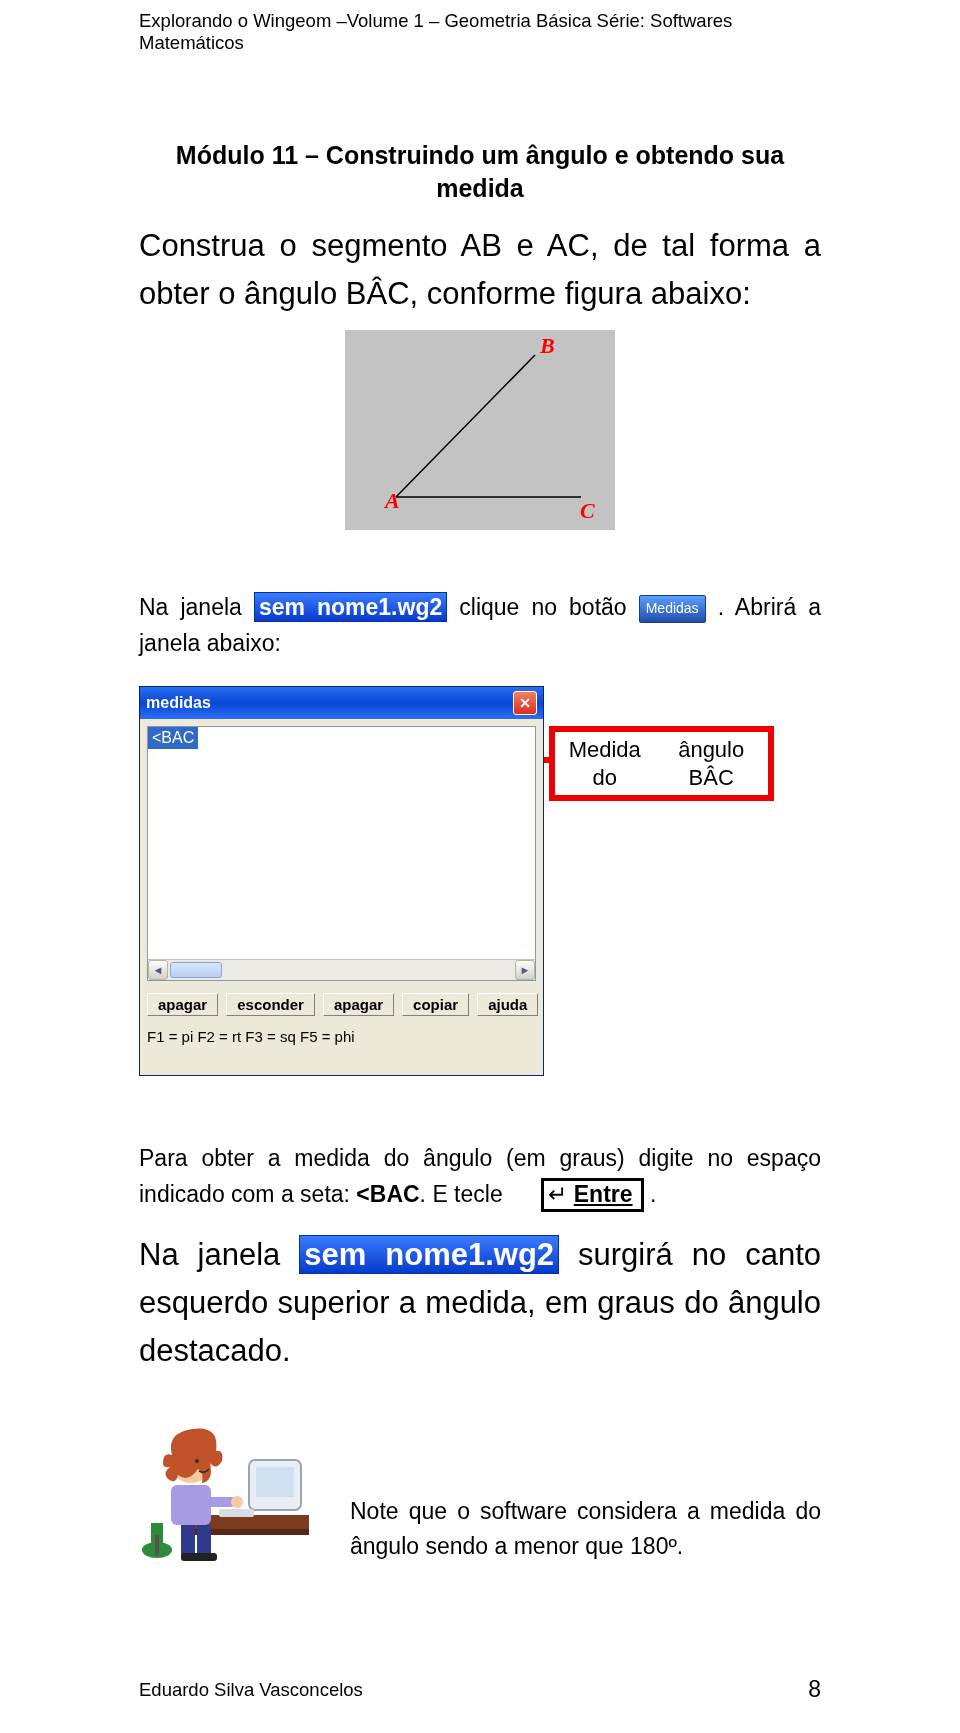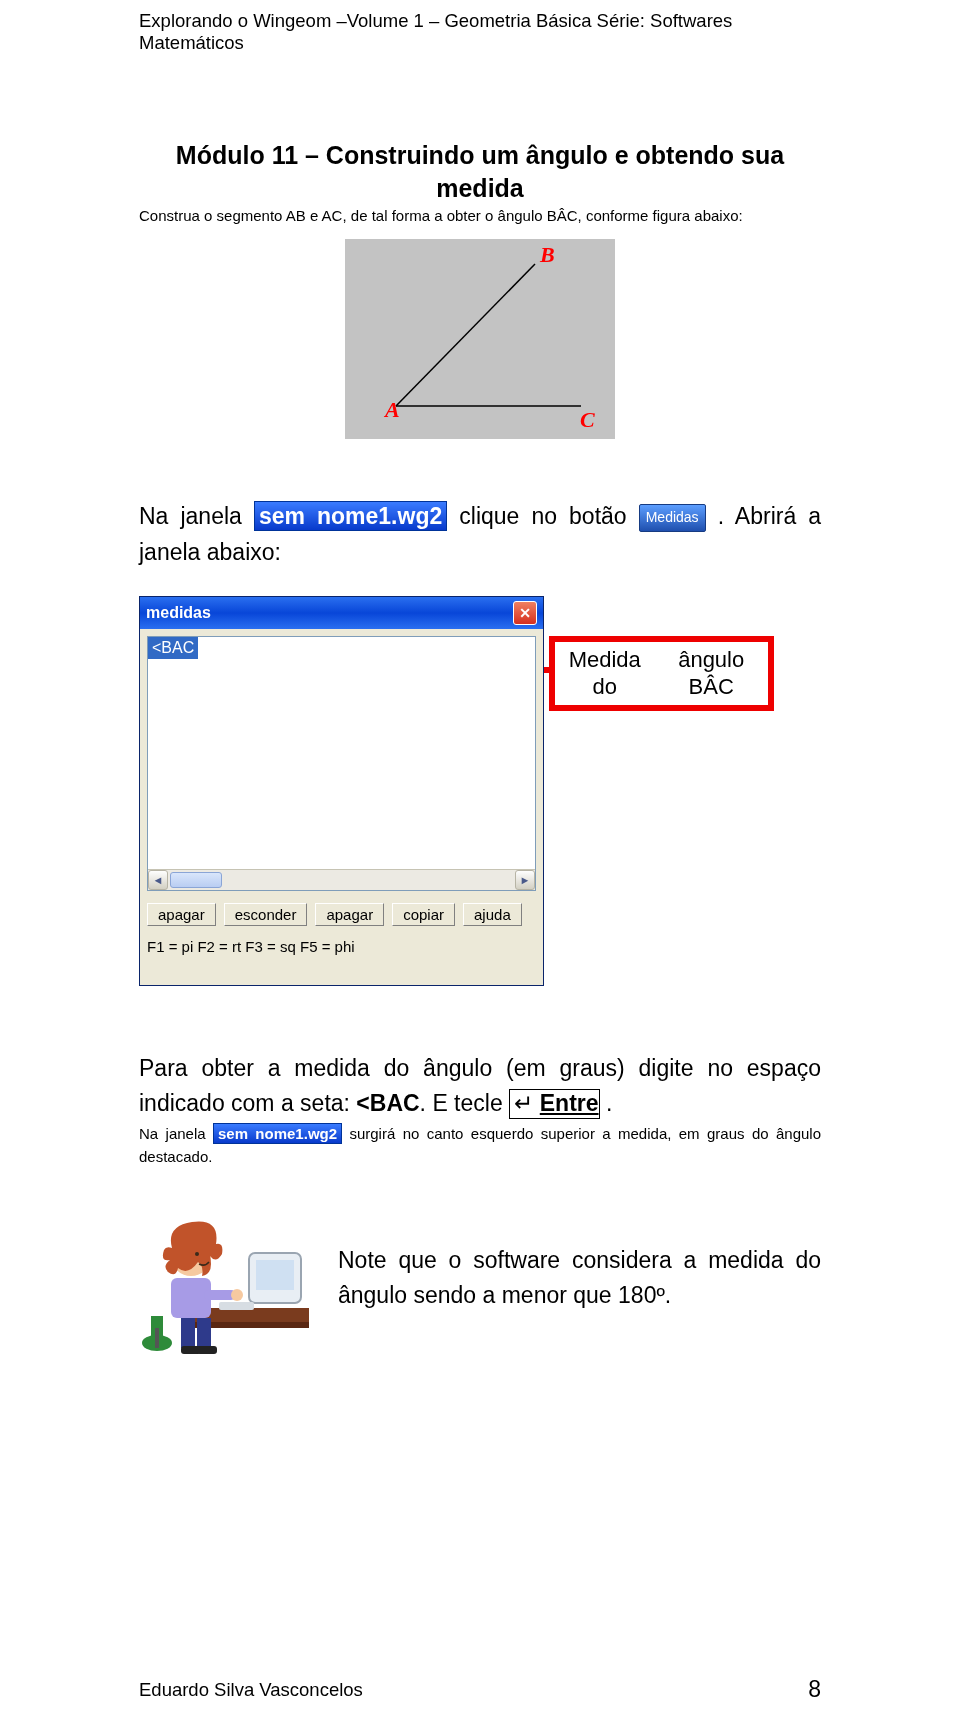--- a/index.html
+++ b/index.html
@@ -23,23 +23,24 @@
     margin-top: 0px;
   }
   .section-title {
     font-size: 25px;
     font-weight: bold;
     margin-top: 85px;
     line-height: 1.3;
     text-align: center;
   }
   .body-text {
-    font-size: 15px;
+    font-size: 31px;
     line-height: 1.55;
     text-align: justify;
+    margin-top: 18px;
   }
   .body-text-after {
     font-size: 23px;
     line-height: 1.55;
     text-align: justify;
     margin-top: 60px;
   }
   .inline-highlight {
     background: #0b5cff;
     background: linear-gradient(#3a7bff,#083acb);
@@ -52,22 +53,23 @@
     display: inline-block;
     background: linear-gradient(#5c9eff, #1f4fae);
     color: #ffffff;
     font-size: 14px;
     padding: 2px 6px;
     border: 1px solid #163b82;
     vertical-align: middle;
     border-radius: 2px;
   }
   .keyframe {
-    border: 1px solid #000000;
-    padding: 0 0 2px 4px;
+    border: 3px solid #000000;
+    padding: 0 8px 2px 4px;
+    margin-left: 32px;
   }
   .keyframe .enter {
     font-weight: bold;
     text-decoration: underline;
   }
   .bold { font-weight: bold; }
 
   
   .angle-fig {
     width: 270px;
@@ -183,20 +185,21 @@
   .win-btn {
     background: #ece9d8;
     border-top: 1px solid #ffffff;
     border-left: 1px solid #ffffff;
     border-right: 1px solid #808080;
     border-bottom: 1px solid #808080;
     font-family: Tahoma, Arial, sans-serif;
     font-size: 15px;
     padding: 2px 10px;
     color: #000;
+    font-weight: bold;
   }
   .fkey-row {
     font-family: Liberation Sans, sans-serif;
     font-size: 15px;
     margin-top: 12px;
     color: #000000;
   }
 
   .callout-box {
     position: absolute;
@@ -218,23 +221,23 @@
     position:absolute;
     left:80px;
     top:67px;
     width:332px;
     height:14px;
   }
 
   
   .note-row {
     display: flex;
-    gap: 24px;
+    gap: 36px;
     margin-top: 30px;
-    align-items: center;
+    align-items: flex-end;
   }
   .clipart {
     width: 175px;
     height: 160px;
     flex-shrink: 0;
   }
   .note-text {
     font-size: 23px;
     line-height: 1.55;
     text-align: justify;

